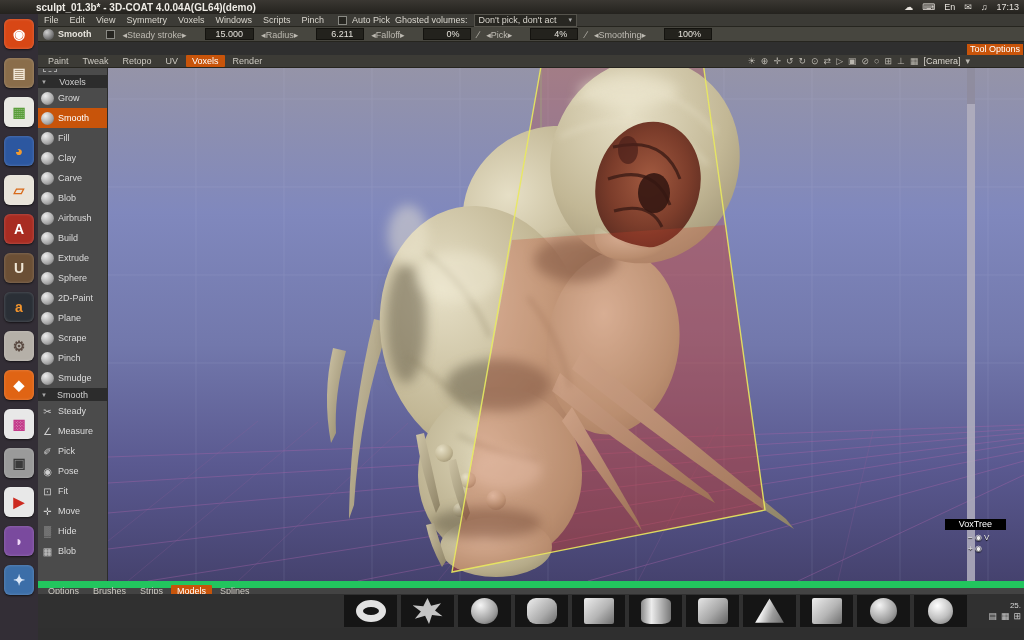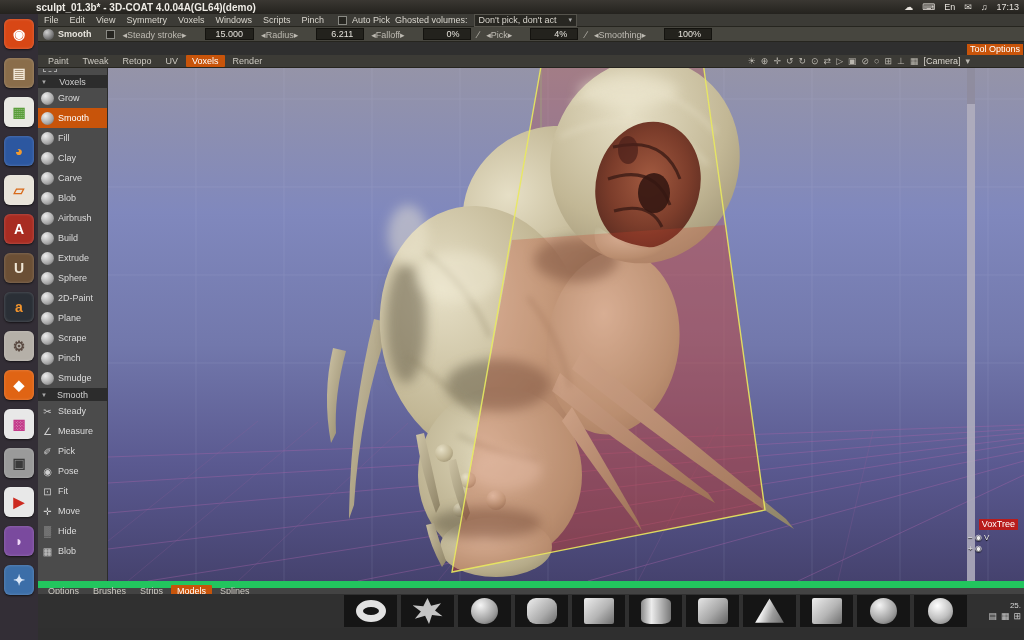--- a/index.html
+++ b/index.html
@@ -65,22 +65,22 @@
     background:radial-gradient(circle at 35% 30%,#efefef,#a8a8a8 60%,#575757);}
   .tool-glyph{width:13px;text-align:center;font-size:10px;color:#cfcfcf;flex:none;}
   .tool-label{white-space:nowrap;}
   
   .viewport{position:absolute;left:108px;top:55px;width:916px;height:526px;overflow:hidden;z-index:1;cursor:crosshair;}
   .vp-scroll{position:absolute;right:49px;top:0;width:8px;height:526px;background:#b3b0bf;opacity:.85;z-index:3;}
   .vp-thumb{position:absolute;left:0;top:3px;width:8px;height:46px;background:#8f8c9e;}
   
   .tool-options-tab{position:absolute;top:44px;right:1px;background:#c8540a;color:#fff;
     font-size:9px;line-height:11px;padding:0 3px;z-index:6;cursor:pointer;}
-  .voxtree-tab{position:absolute;top:519px;right:6px;background:#b91c1c;color:#fff;
-    font-size:9px;line-height:11px;padding:0 3px;z-index:6;cursor:pointer;}
+  .voxtree-tab{position:absolute;top:519px;right:18px;background:#000000;color:#fff;
+    font-size:9px;line-height:11px;padding:0 14px;z-index:6;cursor:pointer;}
   .voxtree-rows{position:absolute;top:532px;right:2px;width:54px;z-index:6;font-size:8px;color:#ececec;}
   .vt-row{height:11px;line-height:11px;text-shadow:0 1px 1px #000;white-space:nowrap;cursor:pointer;}
   
   .bottomtabs{position:absolute;left:38px;top:581px;width:986px;height:13px;background:#434343;
     border-top:7px solid #22c55e;box-sizing:border-box;display:flex;align-items:center;font-size:9px;z-index:7;}
   .models{position:absolute;left:38px;top:594px;width:986px;height:34px;background:#303030;
     display:flex;align-items:center;z-index:7;box-sizing:border-box;}
   .m-spacer{width:306px;flex:none;}
   .m-tiles{display:flex;align-items:center;}
   .thumb{width:53px;height:32px;background:#151515;margin-right:4px;flex:none;display:flex;

